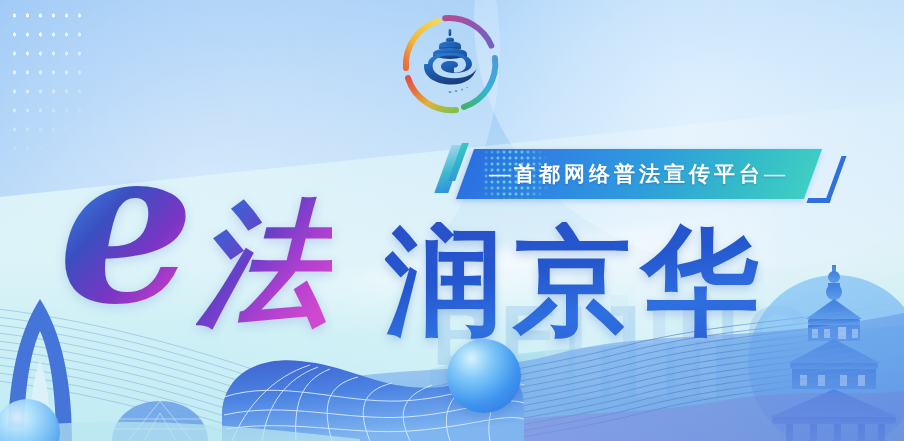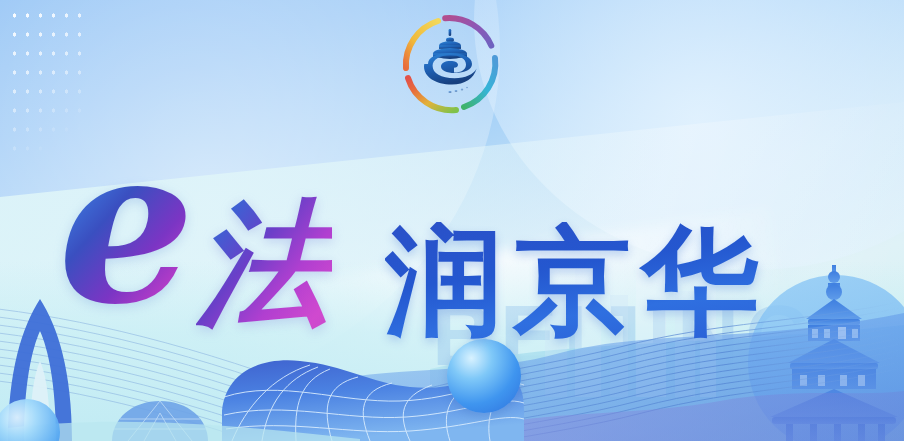--- a/index.html
+++ b/index.html
@@ -344,20 +344,29 @@
 
   <div class="sphere sphere-mid"></div>
   <div class="sphere sphere-left"></div>
 
   <div id="headline">
     <div class="hl-e">e</div>
     <div class="hl-fa">法</div>
     <div class="hl-rjh">润京华</div>
   </div>
 
+  <div id="ribbon-wrap">
+    <div class="rib-accent-l"></div>
+    <div class="rib-accent-l2"></div>
+    <div class="rib-main">
+      <div class="rib-halftone"></div>
+    </div>
+    <div class="rib-text">—首都网络普法宣传平台—</div>
+    <div class="rib-accent-r"></div>
+  </div>
 
   <svg id="logo" viewBox="0 0 120 118">
     <defs>
       <linearGradient id="ringA" x1="0" y1="0" x2="1" y2="1">
         <stop offset="0%" stop-color="#b24d8e"></stop>
         <stop offset="50%" stop-color="#8f56b4"></stop>
         <stop offset="100%" stop-color="#6f62c0"></stop>
       </linearGradient>
       <linearGradient id="ringB" x1="1" y1="0" x2="0" y2="1">
         <stop offset="0%" stop-color="#4f9ad8"></stop>

